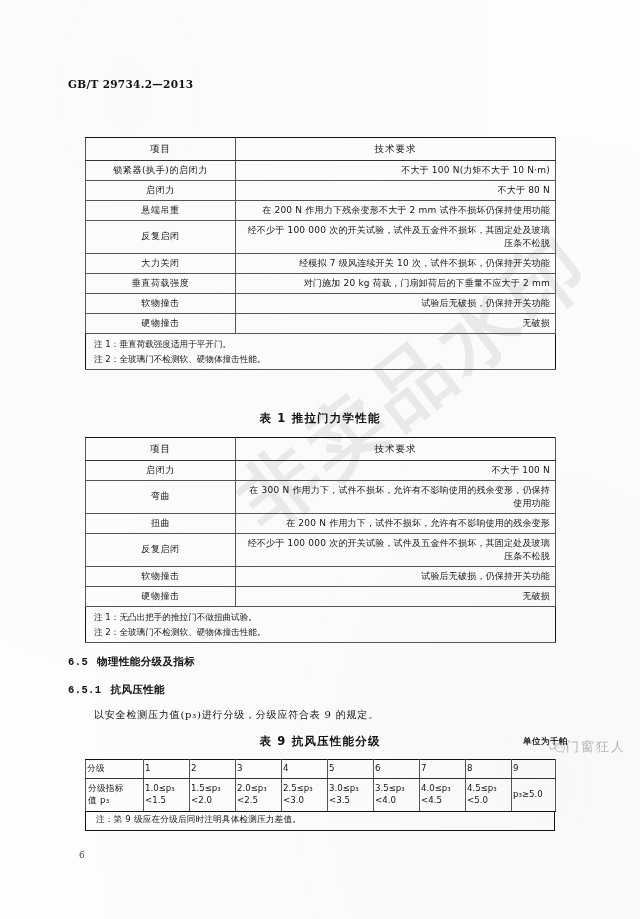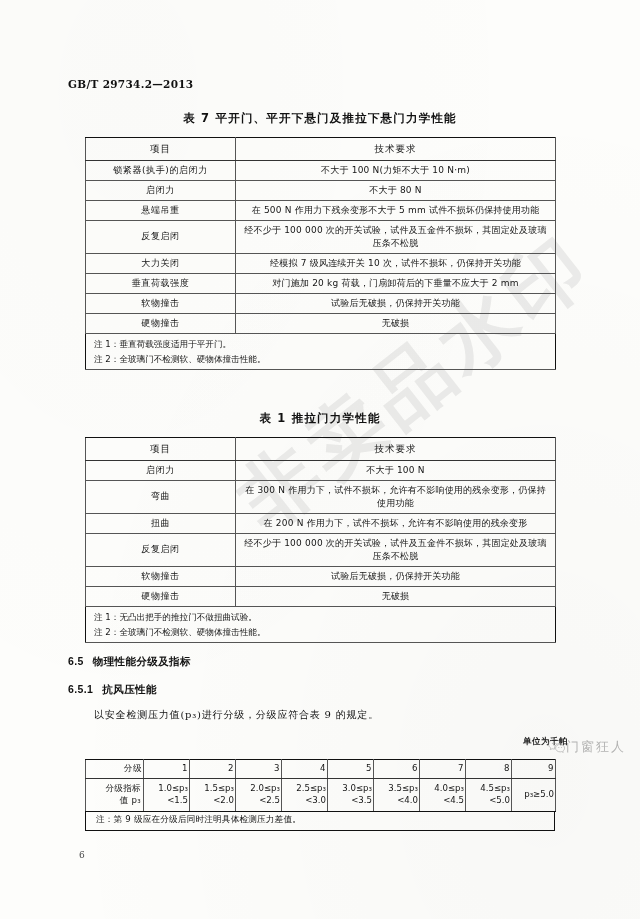--- a/index.html
+++ b/index.html
@@ -97,21 +97,21 @@
     padding: 4px 5px;
   }
   table.doc tbody tr:last-child td {
     border-bottom: 0.7px solid #555;
   }
   td.item {
     text-align: center;
     letter-spacing: 0.6px;
   }
   td.req {
-    text-align: center;
+    text-align: right;
     letter-spacing: 0.2px;
     padding-left: 8px;
   }
   tr.note-row td {
     border-left: 1.2px solid #111;
     border-right: 1.2px solid #111;
     border-top: 1.2px solid #111;
     border-bottom: none;
     padding: 4px 8px 1px 8px;
     text-align: left;
@@ -135,41 +135,41 @@
     position: absolute;
     left: 68px;
     font-size: 10.5px;
     font-weight: bold;
     color: #111;
     letter-spacing: 0.4px;
   }
   .sec-head .num {
     display: inline-block;
     margin-right: 9px;
-    font-family: Liberation Sans, sans-serif;
+    font-family: Liberation Mono, monospace;
   }
   .body-para {
     position: absolute;
     left: 94px;
     font-size: 10px;
     color: #121212;
     letter-spacing: 0.8px;
     font-family: "DejaVu Serif", "Liberation Serif", serif;
   }
   
   table.grade {
     border-collapse: collapse;
     width: 470px;
     font-size: 8.6px;
     table-layout: fixed;
     color: #151515;
   }
   table.grade td {
     border: 0.7px solid #555;
-    text-align: right;
+    text-align: left;
     padding: 2px 1px;
     line-height: 1.35;
     vertical-align: middle;
   }
   table.grade tr.head td {
     border-top: 1.4px solid #111;
     border-bottom: 0.9px solid #333;
     padding: 3px 1px;
     letter-spacing: 0.5px;
   }
@@ -230,21 +230,20 @@
 
 <div class="page">
   <div class="paper-tint"></div>
 
   <div class="watermark">非卖品水印</div>
 
   <div class="content">
 
     <div class="std-header">GB/T 29734.2—2013</div>
 
-    <div class="table-title" style="position:absolute; left:85px; top:111px; width:470px;">表 7   平开门、平开下悬门及推拉下悬门力学性能</div>
 
     <div class="tbl-wrap" style="top:137px;">
       <table class="doc">
         <colgroup>
             <col style="width:150px">
             <col style="width:320px">
           </colgroup>
         <thead>
           <tr>
             <th>项目</th>
@@ -255,21 +254,21 @@
           <tr>
             <td class="item">锁紧器(执手)的启闭力</td>
             <td class="req">不大于 100 N(力矩不大于 10 N·m)</td>
           </tr>
           <tr>
             <td class="item">启闭力</td>
             <td class="req">不大于 80 N</td>
           </tr>
           <tr>
             <td class="item">悬端吊重</td>
-            <td class="req">在 500 N 作用力下残余变形不大于 5 mm 试件不损坏仍保持使用功能</td>
+            <td class="req">在 200 N 作用力下残余变形不大于 2 mm 试件不损坏仍保持使用功能</td>
           </tr>
           <tr>
             <td class="item">反复启闭</td>
             <td class="req">经不少于 100 000 次的开关试验，试件及五金件不损坏，其固定处及玻璃压条不松脱</td>
           </tr>
           <tr>
             <td class="item">大力关闭</td>
             <td class="req">经模拟 7 级风连续开关 10 次，试件不损坏，仍保持开关功能</td>
           </tr>
           <tr>
@@ -346,20 +345,21 @@
     <div class="sec-head" style="top:655px;">
       <span class="num">6.5</span><span>物理性能分级及指标</span>
     </div>
 
     <div class="sec-head" style="top:683px;">
       <span class="num">6.5.1</span><span>抗风压性能</span>
     </div>
 
     <div class="body-para" style="top:708px;">以安全检测压力值(p₃)进行分级，分级应符合表 9 的规定。</div>
 
+    <div class="table-title" style="position:absolute; left:85px; top:734px; width:470px;">表 9   抗风压性能分级</div>
     <div class="unit-note" style="top:736px;font-weight:bold;">单位为千帕</div>
 
     <div class="tbl-wrap" style="top:759px;">
       <table class="grade">
         <colgroup>
           <col style="width:58px">
             <col style="width:46px">
             <col style="width:46px">
             <col style="width:46px">
           <col style="width:46px">

